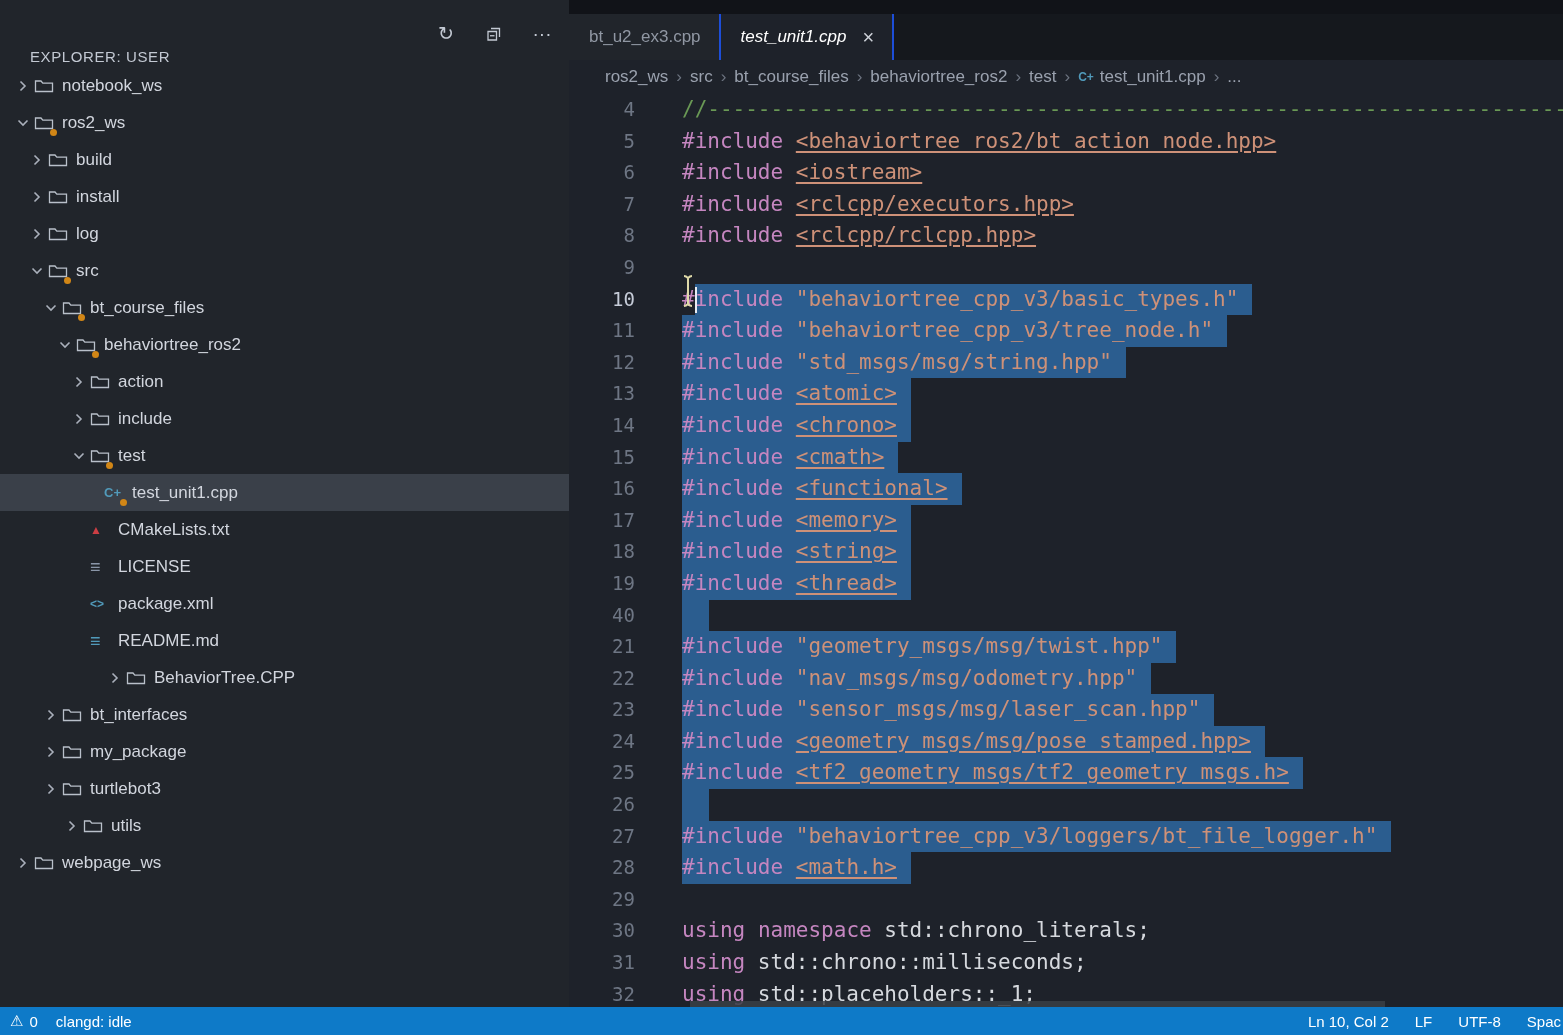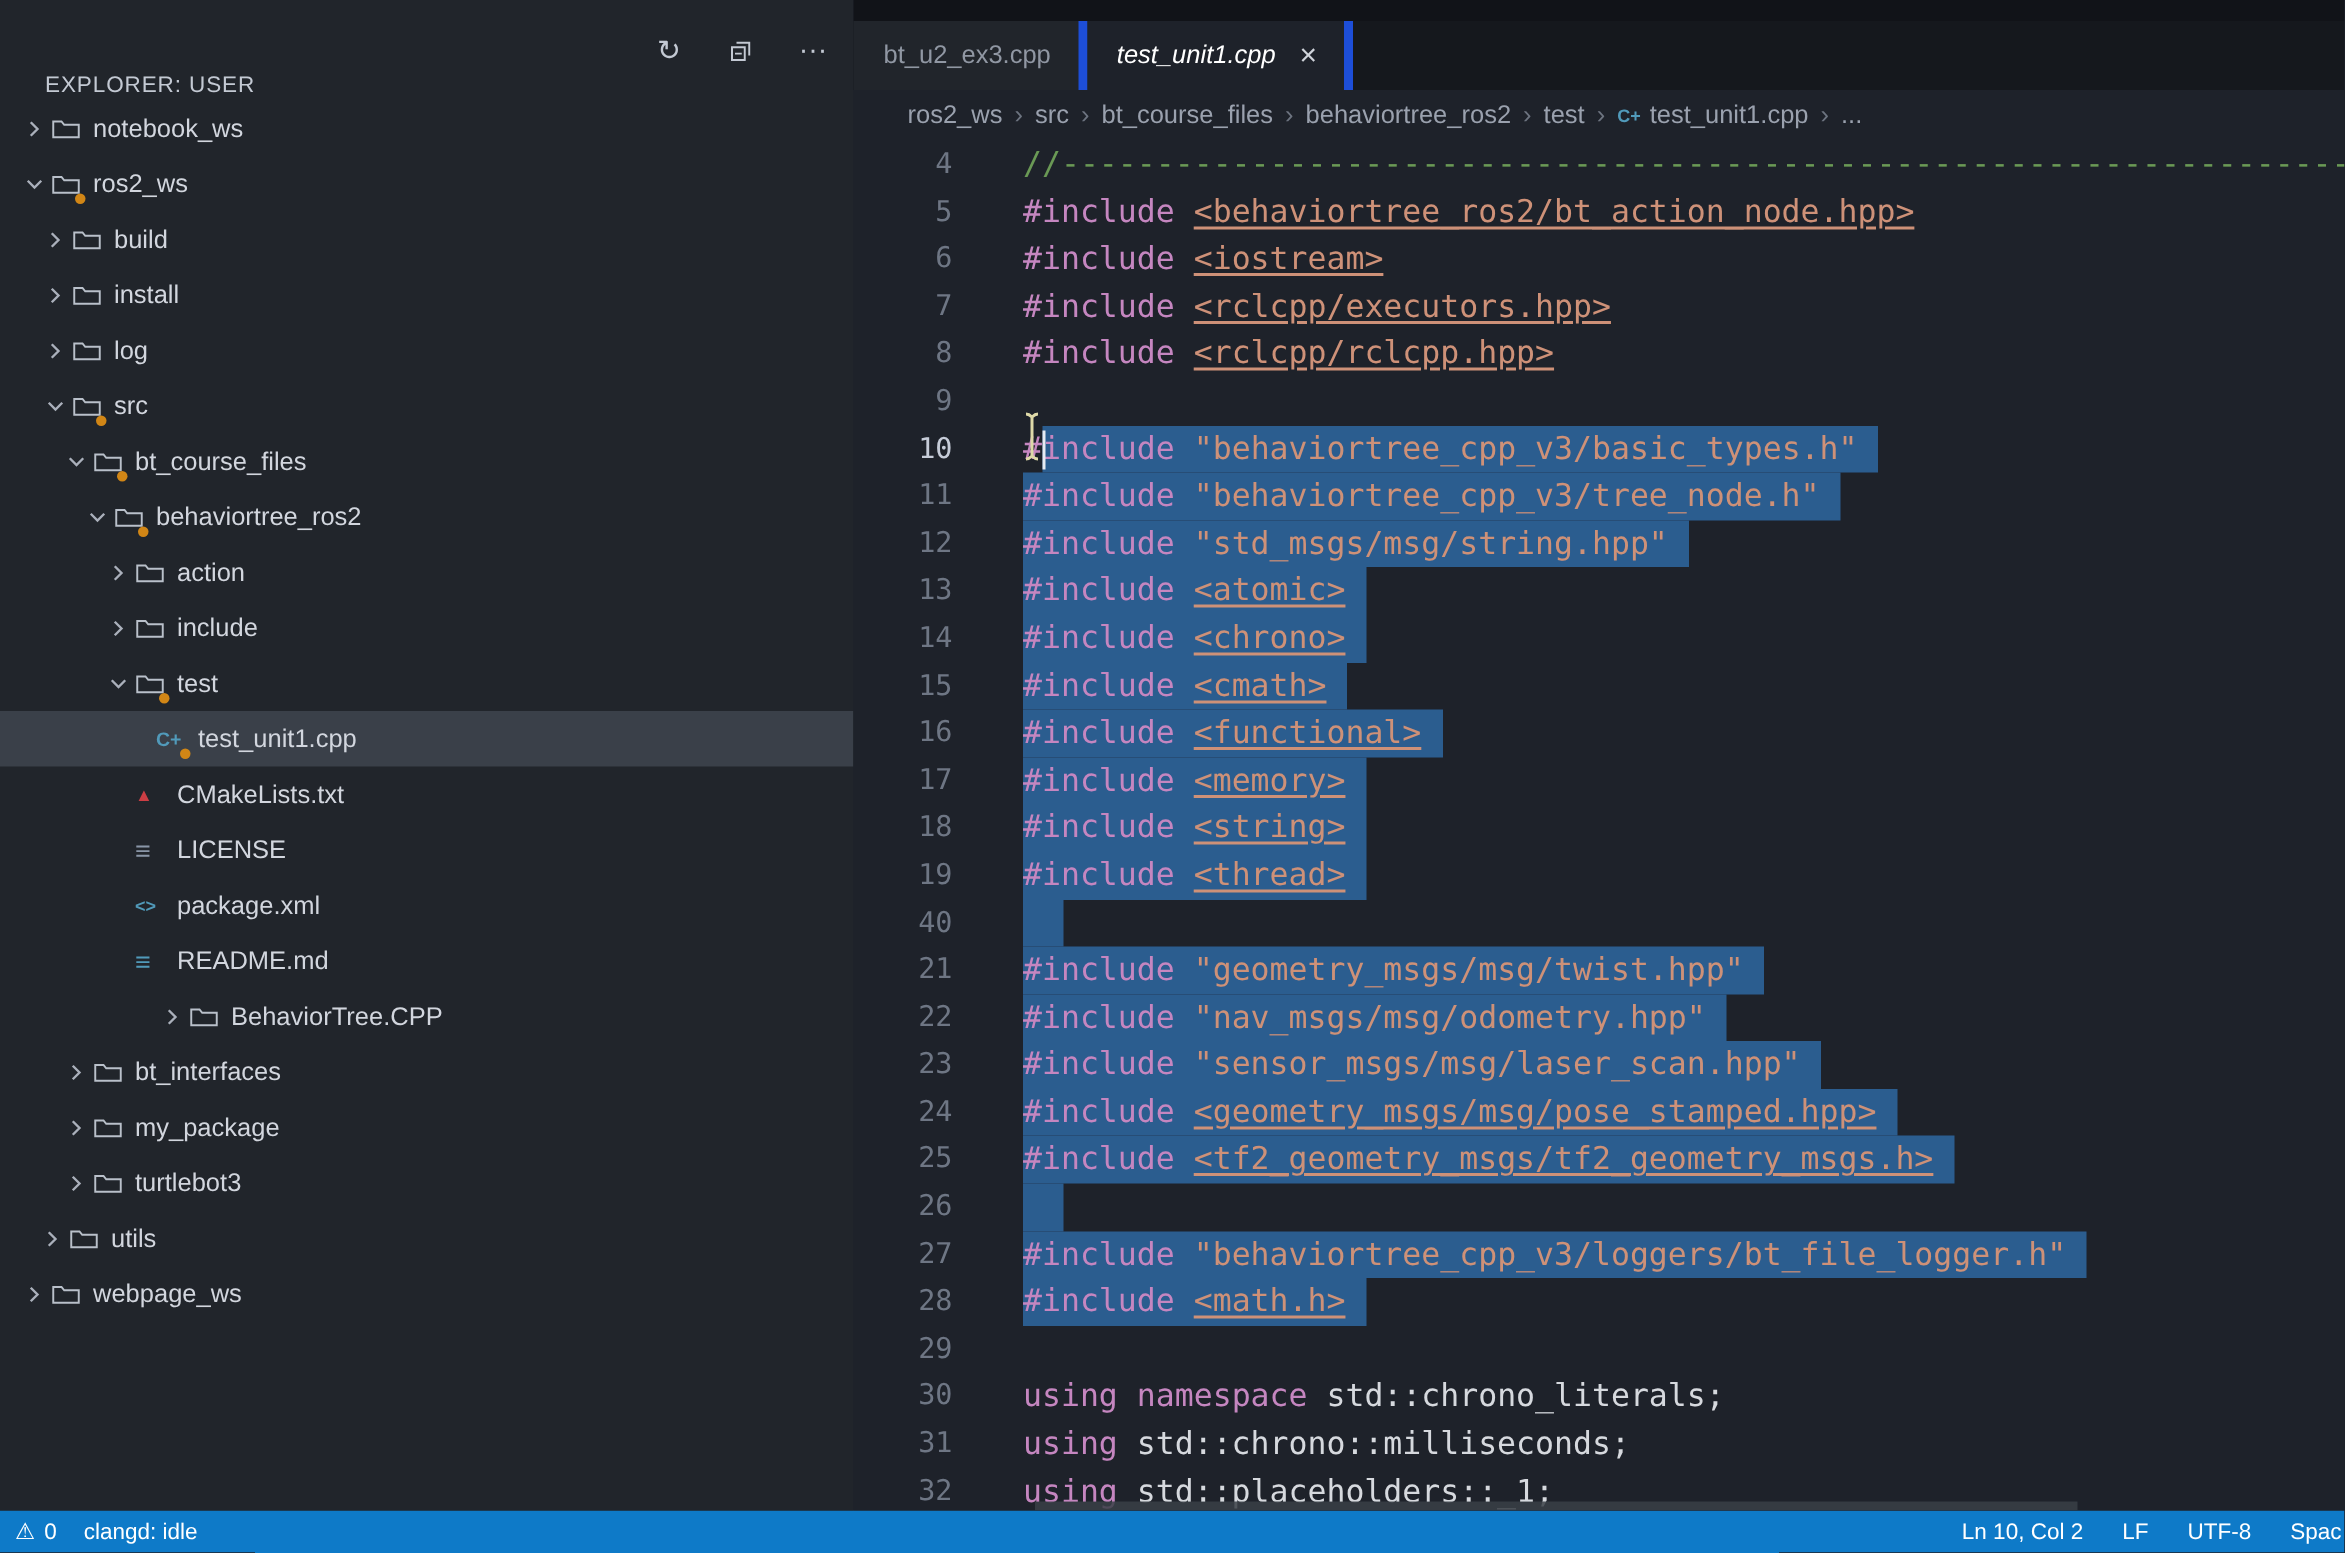--- a/index.html
+++ b/index.html
@@ -20,21 +20,21 @@
   .tree-icon { width:26px; height:18px; position:relative; display:flex; align-items:center; flex:none; }
   .fi { display:block; line-height:1; }
   .dot { position:absolute; right:3px; bottom:-4px; width:7px; height:7px; border-radius:50%; background:#d18616; }
   .tree-label { margin-left:2px; white-space:nowrap; }
 
   
   .editor { flex:1; display:flex; flex-direction:column; background:#1e222a; min-width:0; }
   .tabs-top { height:14px; background:#111318; }
   .tabbar { height:46px; background:#15181d; display:flex; align-items:stretch; }
   .tab { display:flex; align-items:center; padding:0 18px 0 20px; font-size:17px; gap:12px;
-         background:#21252b; color:#9097a3; border-right:6px solid #1d4ed8; cursor:pointer; white-space:nowrap; }
+         background:#21252b; color:#9097a3; border-right:2px solid #1d4ed8; cursor:pointer; white-space:nowrap; }
   .tab.active { background:#1e222a; color:#ffffff; }
   .tab.active .tab-label { font-style:italic; }
   .tab .close { font-size:20px; color:#cfd3da; margin-left:4px; }
 
   .breadcrumb { height:34px; display:flex; align-items:center; padding-left:36px; font-size:17px;
                 color:#9aa1ae; white-space:nowrap; overflow:hidden; }
   .bc-item { cursor:pointer; display:flex; align-items:center; }
   .bc-sep { color:#6d7480; padding:0 8px; font-size:17px; }
   .bc-file-icon { color:#519aba; font-weight:700; font-size:12px; margin-right:6px; }
 
@@ -314,21 +314,21 @@
               <path d="M5.5 3.5 L10 8 L5.5 12.5" fill="none" stroke="#aab0bb" stroke-width="1.6"></path>
             </svg>
           </span>
           <span class="tree-icon">
             <svg width="20" height="16" viewBox="0 0 20 16">
               <path d="M1.5 3 h5.5 l1.8 2.2 h9.7 v8.3 h-17 z" fill="none" stroke="#b9c0ca" stroke-width="1.3"></path>
             </svg>
           </span>
           <span class="tree-label">turtlebot3</span>
         </div>
-        <div class="row" style="padding-left: 24px;">
+        <div class="row" style="padding-left: 61px;">
           <span class="chev">
             <svg width="16" height="16" viewBox="0 0 16 16">
               <path d="M5.5 3.5 L10 8 L5.5 12.5" fill="none" stroke="#aab0bb" stroke-width="1.6"></path>
             </svg>
           </span>
           <span class="tree-icon">
             <svg width="20" height="16" viewBox="0 0 20 16">
               <path d="M1.5 3 h5.5 l1.8 2.2 h9.7 v8.3 h-17 z" fill="none" stroke="#b9c0ca" stroke-width="1.3"></path>
             </svg>
           </span>

